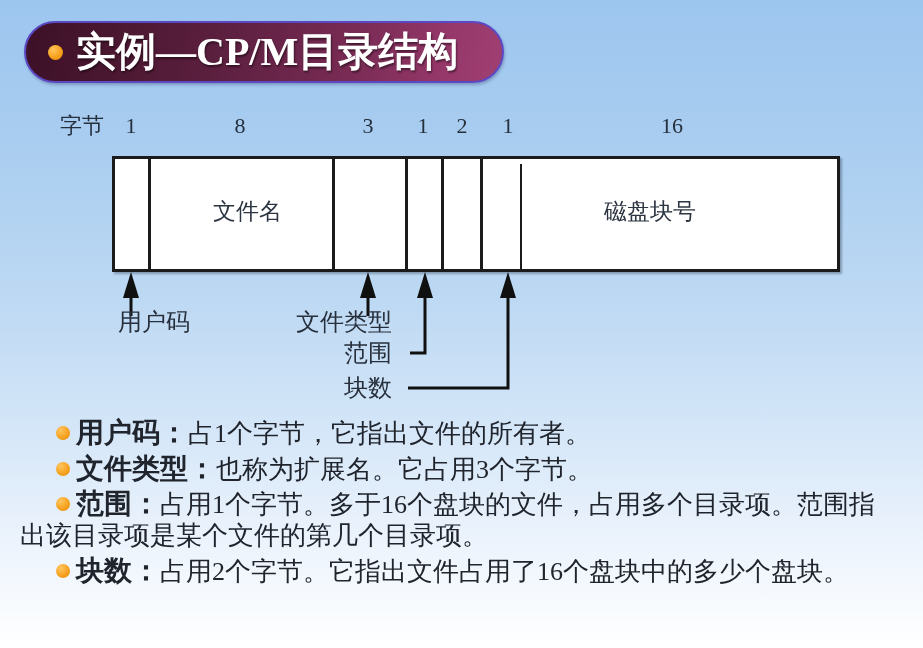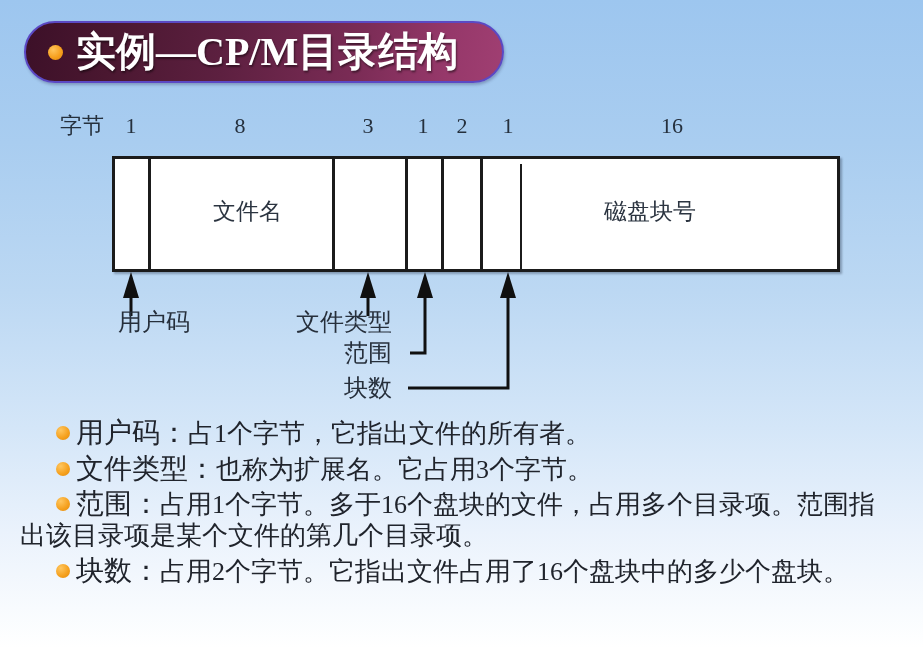--- a/index.html
+++ b/index.html
@@ -162,20 +162,21 @@
     letter-spacing: 0px;
   }
   .bullet-text.wrap {
     padding-left: 20px;
     text-indent: -20px;
     margin-left: -36px;
     padding-right: 16px;
   }
   .term {
     font-size: 28px;
+    font-weight: bold;
   }
 </style>
 </head>
 <body>
 
 <div id="slide">
 
   <div id="title-pill">
     <span id="title-bullet"></span>
     <span id="title-text">实例—CP/M目录结构</span>

